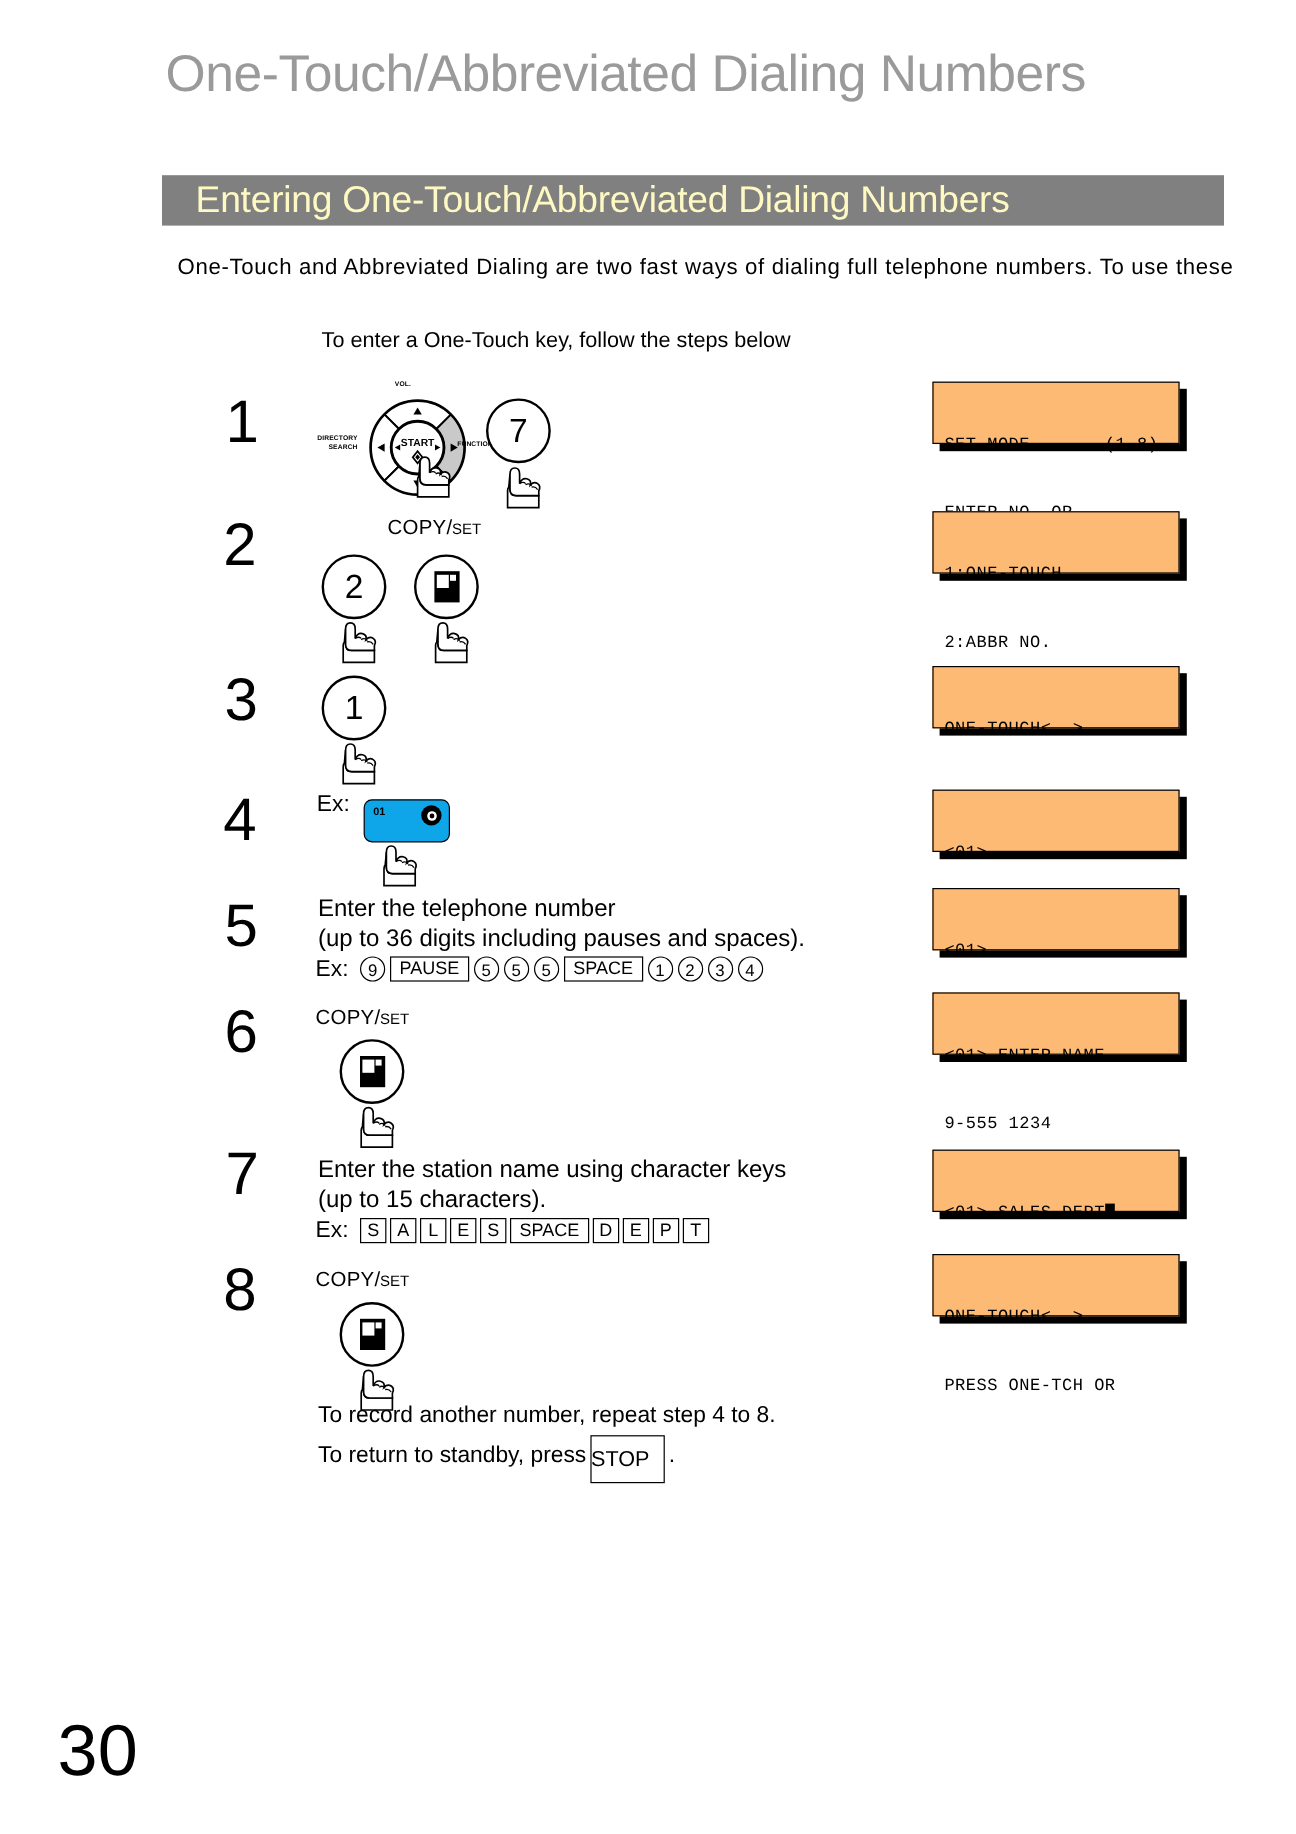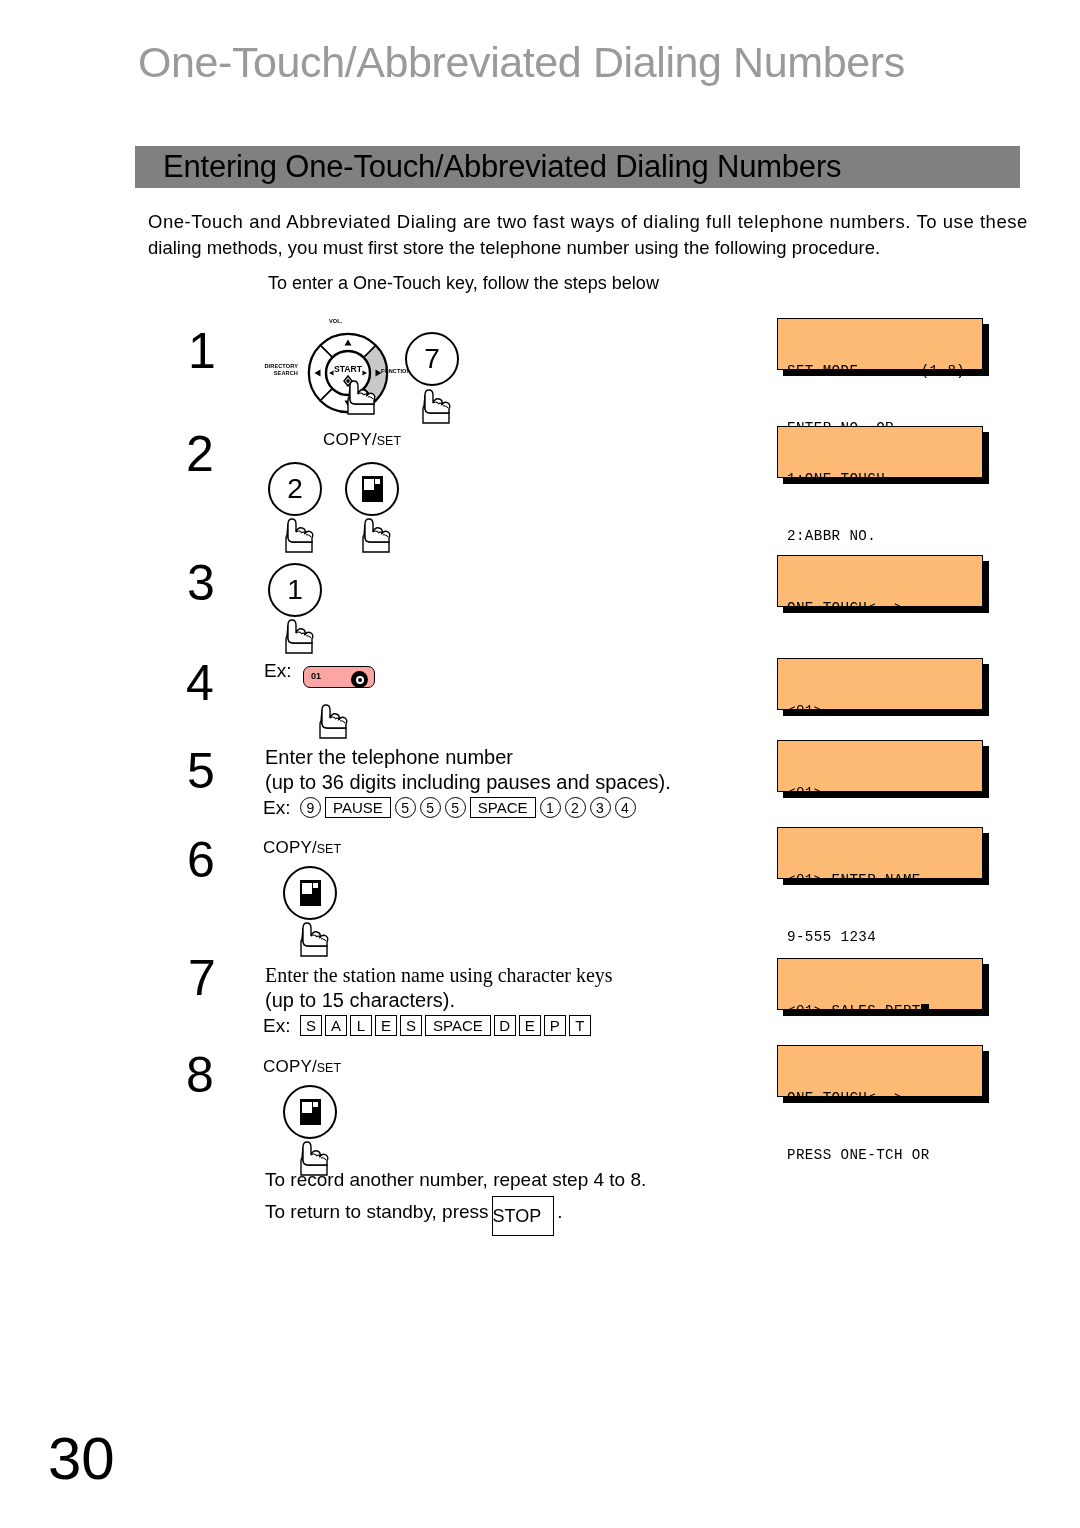--- a/index.html
+++ b/index.html
@@ -37,21 +37,21 @@
     height: 42px;
     background: #808080;
   }
   .section-bar-label {
     position: absolute;
     left: 28px;
     top: 50%;
     transform: translateY(-50%);
     font-size: 31px;
     font-weight: 400;
-    color: #000000;
+    color: #fef9c3;
     white-space: nowrap;
     letter-spacing: -0.2px;
   }
 
   
   .intro {
     position: absolute;
     left: 148px;
     top: 209px;
     width: 872px;
@@ -209,25 +209,25 @@
     letter-spacing: 0.1px;
     color: #000;
     white-space: nowrap;
     line-height: 1.25;
   }
 
   
   .onetouch-key {
     position: absolute;
     width: 72px;
-    height: 22px;
+    height: 36px;
     border: 1.8px solid #000;
     border-radius: 7px;
     box-sizing: border-box;
-    background: #fca5a5;
+    background: #0ea5e9;
   }
   .onetouch-key .ot-num {
     position: absolute;
     left: 7px; top: 4px;
     font-size: 9px;
     font-weight: bold;
   }
   .onetouch-key .ot-led {
     position: absolute;
     right: 6px; top: 4px;
@@ -299,21 +299,20 @@
 <body>
 
 <div class="page-title">One-Touch/Abbreviated Dialing Numbers</div>
 
 <div class="section-bar">
   <div class="section-bar-label">Entering One-Touch/Abbreviated Dialing Numbers</div>
 </div>
 
 <div class="intro">
   <span class="intro-line l1">One-Touch and Abbreviated Dialing are two fast ways of dialing full telephone numbers.  To use these</span>
-  <span class="intro-line">dialing methods, you must first store the telephone number using the following procedure.</span>
 </div>
 <div class="lead-in">To enter a One-Touch key, follow the steps below</div>
 
 <div class="step-num" style="left:188px; top:326px;">1</div>
 <div class="step-num" style="left:186px; top:429px;">2</div>
 <div class="step-num" style="left:187px; top:558px;">3</div>
 <div class="step-num" style="left:186px; top:658px;">4</div>
 <div class="step-num" style="left:187px; top:746px;">5</div>
 <div class="step-num" style="left:187px; top:835px;">6</div>
 <div class="step-num" style="left:188px; top:953px;">7</div>
@@ -456,21 +455,21 @@
 <div class="hand" style="left:293px; top:910px;">
   <svg width="50" height="50" viewBox="0 0 50 50">
     <path d="M10 18 L10 31 Q10 36 15 36 L34 36 L34 46 L8 46 L8 32 Q8 30 9 29 Z" fill="#fff" stroke="#000" stroke-width="1.4"></path>
     <path d="M10 18 Q10 13 14 13 Q18 13 18 18 L18 26 Q20 21 24 22 Q28 23 27 27 Q30 24 33 26 Q36 28 34 32 L34 36 L15 36 Q10 36 10 31 Z" fill="#fff" stroke="#000" stroke-width="1.4"></path>
     <path d="M18 26 Q21 24 23 26" fill="none" stroke="#000" stroke-width="1.1"></path>
     <path d="M23 27 Q26 25 28 28" fill="none" stroke="#000" stroke-width="1.1"></path>
     <path d="M28 29 Q31 28 33 31" fill="none" stroke="#000" stroke-width="1.1"></path>
   </svg>
 </div>
 
-<div class="step-text" style="left:265px; top:962px;font-family:Liberation Serif, serif;">Enter the station name using character keys</div>
+<div class="step-text" style="left:265px; top:962px;">Enter the station name using character keys</div>
 <div class="step-text" style="left:265px; top:987px;">(up to 15 characters).</div>
 <div class="ex-label" style="left:263px; top:1015px;">Ex:</div>
 <div class="keyrow" style="left:300px; top:1015px; gap:3px;">
   <span class="key-box sq">S</span>
   <span class="key-box sq">A</span>
   <span class="key-box sq">L</span>
   <span class="key-box sq">E</span>
   <span class="key-box sq">S</span>
   <span class="key-box wide">SPACE</span>
   <span class="key-box sq">D</span>

